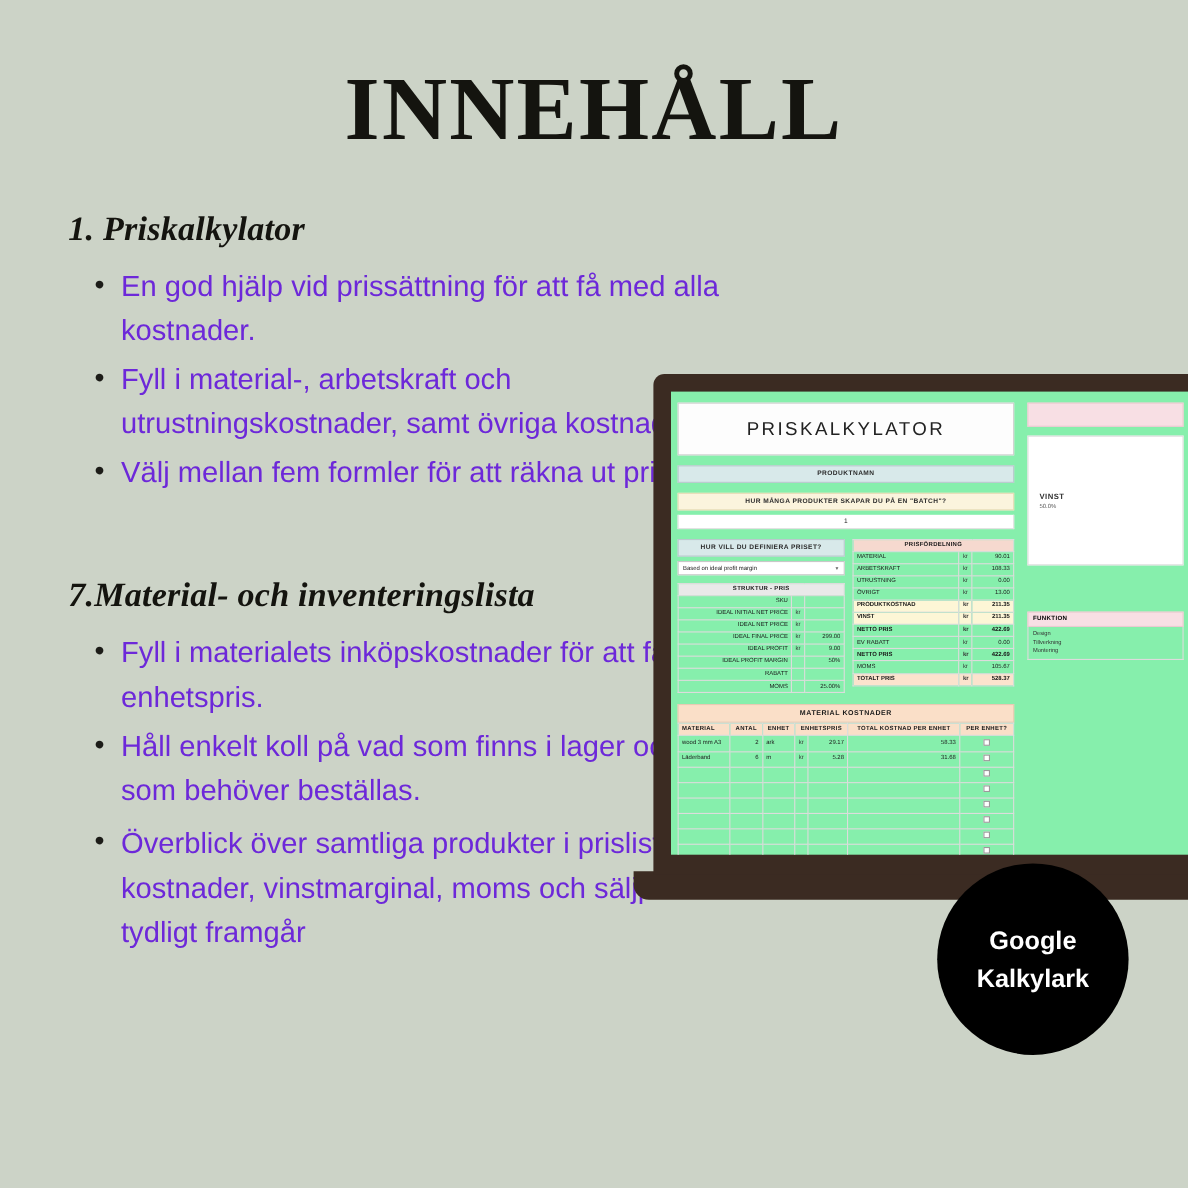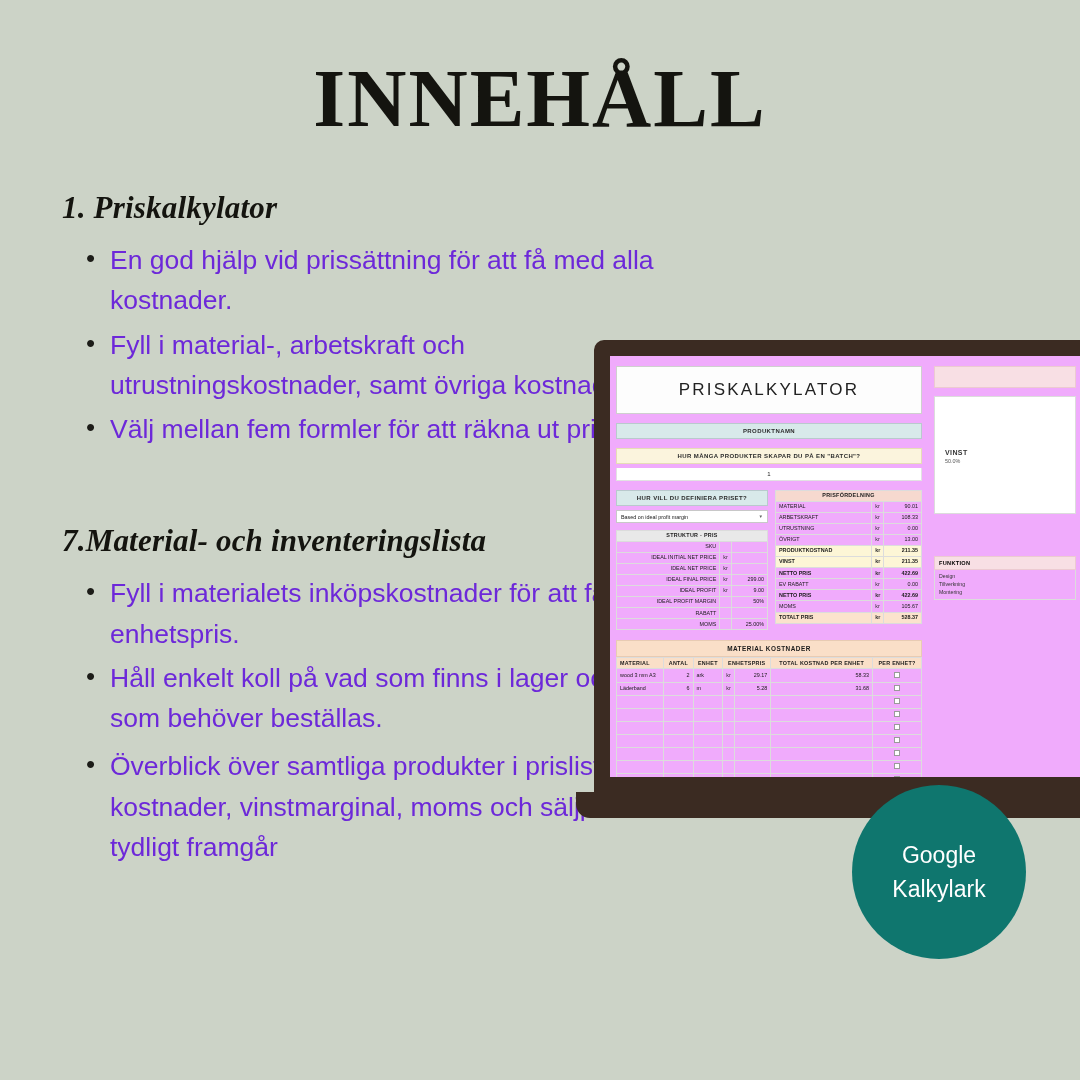--- a/index.html
+++ b/index.html
@@ -83,21 +83,21 @@
     top: 0;
     width: 500px;
     height: 455px;
     background: #3b2b22;
     border-radius: 10px 10px 0 0;
     padding: 16px 14px 18px 16px;
   }
   .laptop-screen {
     width: 100%;
     height: 100%;
-    background: #f0abfc;
+    background: #86efac;
     overflow: hidden;
     position: relative;
     display: flex;
   }
   .laptop-base {
     position: absolute;
     left: -18px;
     top: 452px;
     width: 540px;
     height: 26px;
@@ -251,28 +251,29 @@
   }
 
   
   .badge {
     position: absolute;
     left: 852px;
     top: 785px;
     width: 174px;
     height: 174px;
     border-radius: 50%;
-    background: #0f766e;
+    background: #000000;
     color: #ffffff;
     display: flex;
     flex-direction: column;
     align-items: center;
     justify-content: center;
     font-size: 23px;
     line-height: 1.5;
+    font-weight: bold;
   }
 </style>
 </head>
 <body>
 
 <h1 class="page-title">INNEHÅLL</h1>
 
 <div class="content">
 
   <div class="section">

